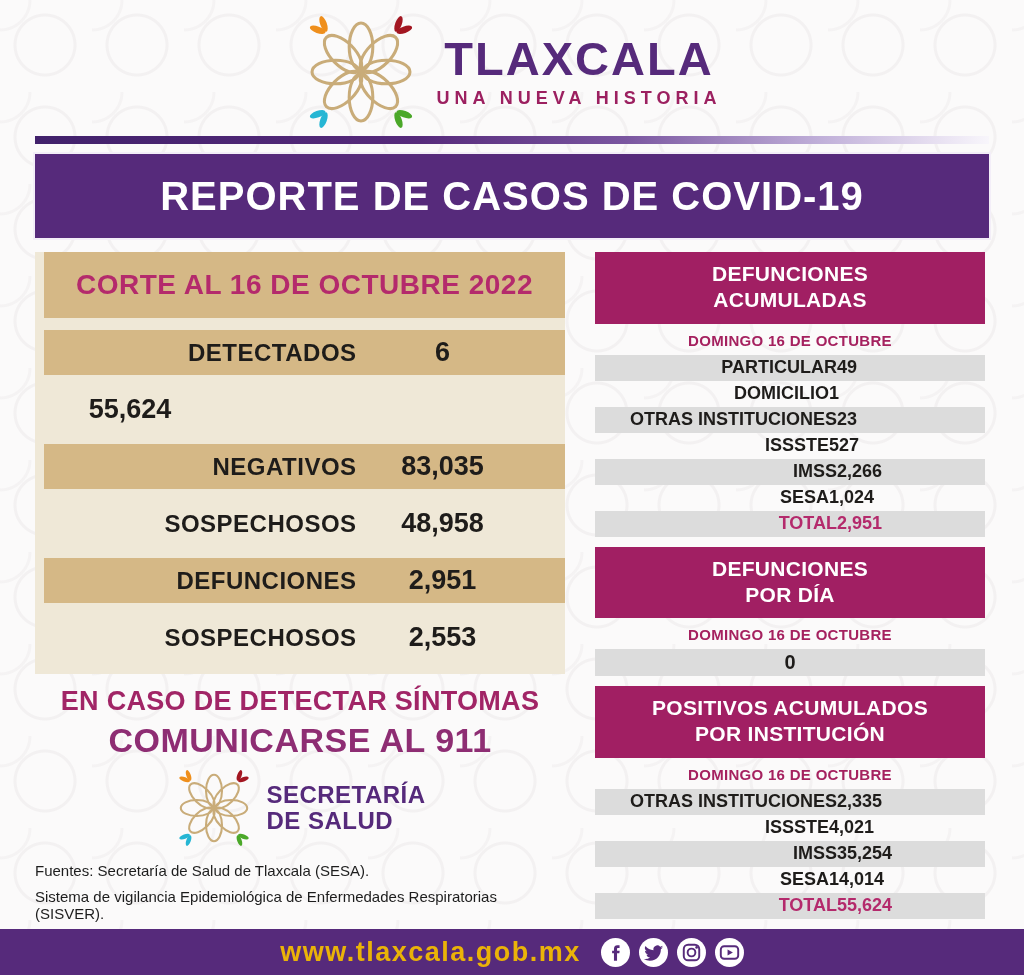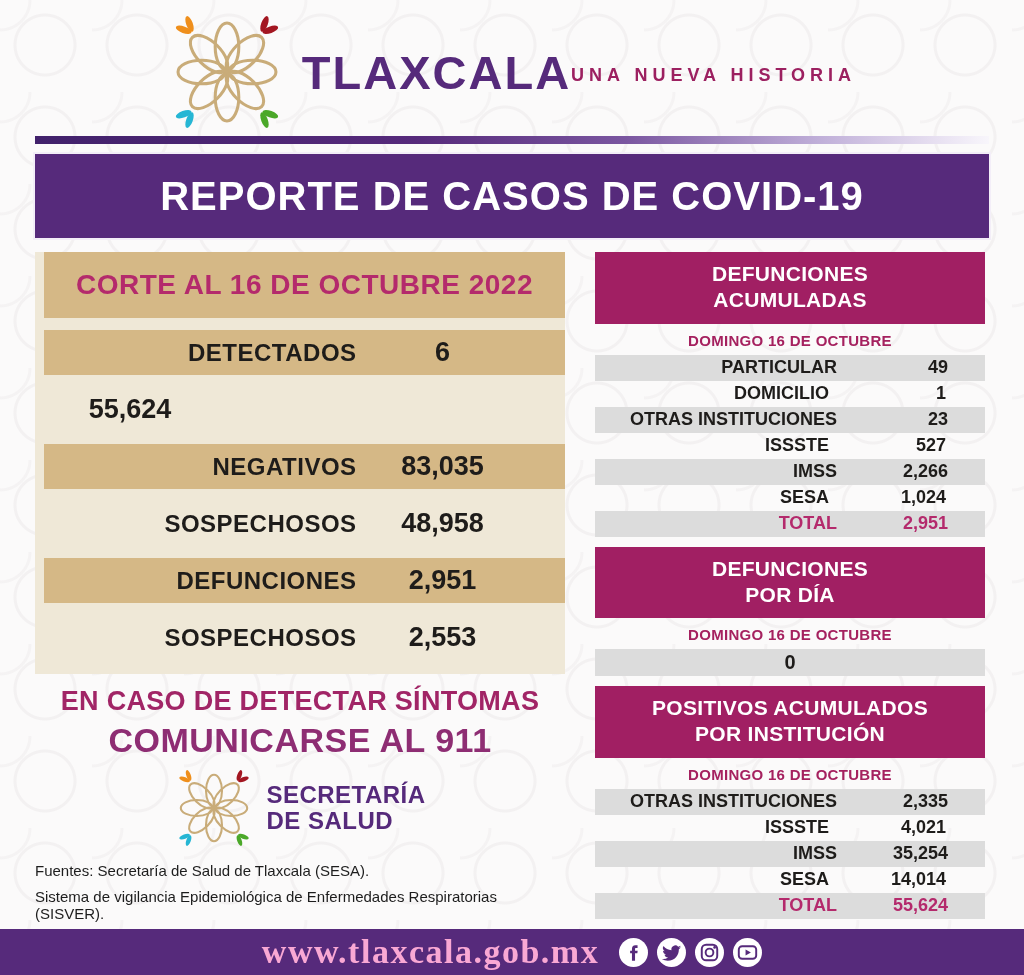--- a/index.html
+++ b/index.html
@@ -10,21 +10,21 @@
     background-color: #fbfafa;
     background-image:
       radial-gradient(circle at 45px 45px, transparent 28px, rgba(110,90,100,.055) 29px, rgba(110,90,100,.055) 31px, transparent 32px),
       radial-gradient(circle at 0px 0px, transparent 28px, rgba(110,90,100,.045) 29px, rgba(110,90,100,.045) 31px, transparent 32px);
     background-size: 92px 92px;
   }
 
   
   .header { padding-top: 12px; height: 132px; display: flex; justify-content: center; align-items: center; gap: 16px; }
   .flower { width: 118px; height: 118px; }
-  .wordmark { display: flex; flex-direction: row; align-items: center; }
+  .wordmark { display: flex; flex-direction: column; align-items: center; }
   .brand { font-size: 47px; font-weight: 800; color: #562a7b; letter-spacing: 2px; line-height: 1; }
   .tagline { margin-top: 6px; font-size: 18px; font-weight: 800; color: #9c2060; letter-spacing: 5px; }
 
   .divider {
     margin: 4px 35px 10px 35px; height: 8px;
     background: linear-gradient(to right, #41216b 0%, #562a7b 40%, #7a56a0 62%, #bfaed8 82%, #ece6f4 96%, #f8f6fb 100%);
   }
 
   
   .banner { margin: 0 35px; height: 84px; background: #562a7b; display: flex; align-items: center; justify-content: center; box-shadow: 0 0 0 2px #f3eef8; }
@@ -56,28 +56,28 @@
   .sources { margin-top: 14px; font-size: 15px; color: #1d1d1d; }
   .sources .src-line { margin-bottom: 9px; }
 
   
   .section-header { background: #a11f63; color: #fff; text-align: center; padding: 9px 0 10px 0; }
   .section-header span { display: block; font-size: 21px; font-weight: 800; line-height: 1.25; letter-spacing: .3px; }
   .section-date { text-align: center; color: #a5215f; font-size: 15px; font-weight: 800; padding: 8px 0 6px 0; letter-spacing: .3px; }
   .rrow { height: 26px; display: flex; align-items: center; }
   .rrow.gray { background: #dcdcdc; padding-left: 20px; }
   .rrow .lbl { flex: 0 0 60%; text-align: right; font-size: 18px; font-weight: 800; color: #1e1c1a; }
-  .rrow .val { flex: 0 0 30%; text-align: right; font-size: 18px; font-weight: 800; color: #1e1c1a; }
+  .rrow .val { flex: 0 0 30%; text-align: left; font-size: 18px; font-weight: 800; color: #1e1c1a; }
   .rrow.total .lbl, .rrow.total .val { color: #b42a6c; }
   .section { margin-bottom: 10px; }
   .zero-band { height: 27px; background: #dcdcdc; display: flex; align-items: center; justify-content: center; font-size: 20px; font-weight: 800; color: #1e1c1a; }
 
   
   .footer { position: absolute; left: 0; bottom: 0; width: 100%; height: 46px; background: #562a7b; display: flex; align-items: center; justify-content: center; gap: 20px; }
-  .site-url { color: #f9a8d4; font-size: 34px; font-weight: 800; letter-spacing: 1.5px; font-family: Liberation Serif, serif; }
+  .site-url { color: #eab308; font-size: 27px; font-weight: 800; letter-spacing: 1.5px; }
   .social { display: flex; gap: 9px; }
   .sicon { width: 29px; height: 29px; border-radius: 50%; background: #ffffff; display: flex; align-items: center; justify-content: center; }
   .sicon svg { width: 29px; height: 29px; }
 </style>
 </head>
 <body>
 
 <div class="page">
 
   <div class="header">

